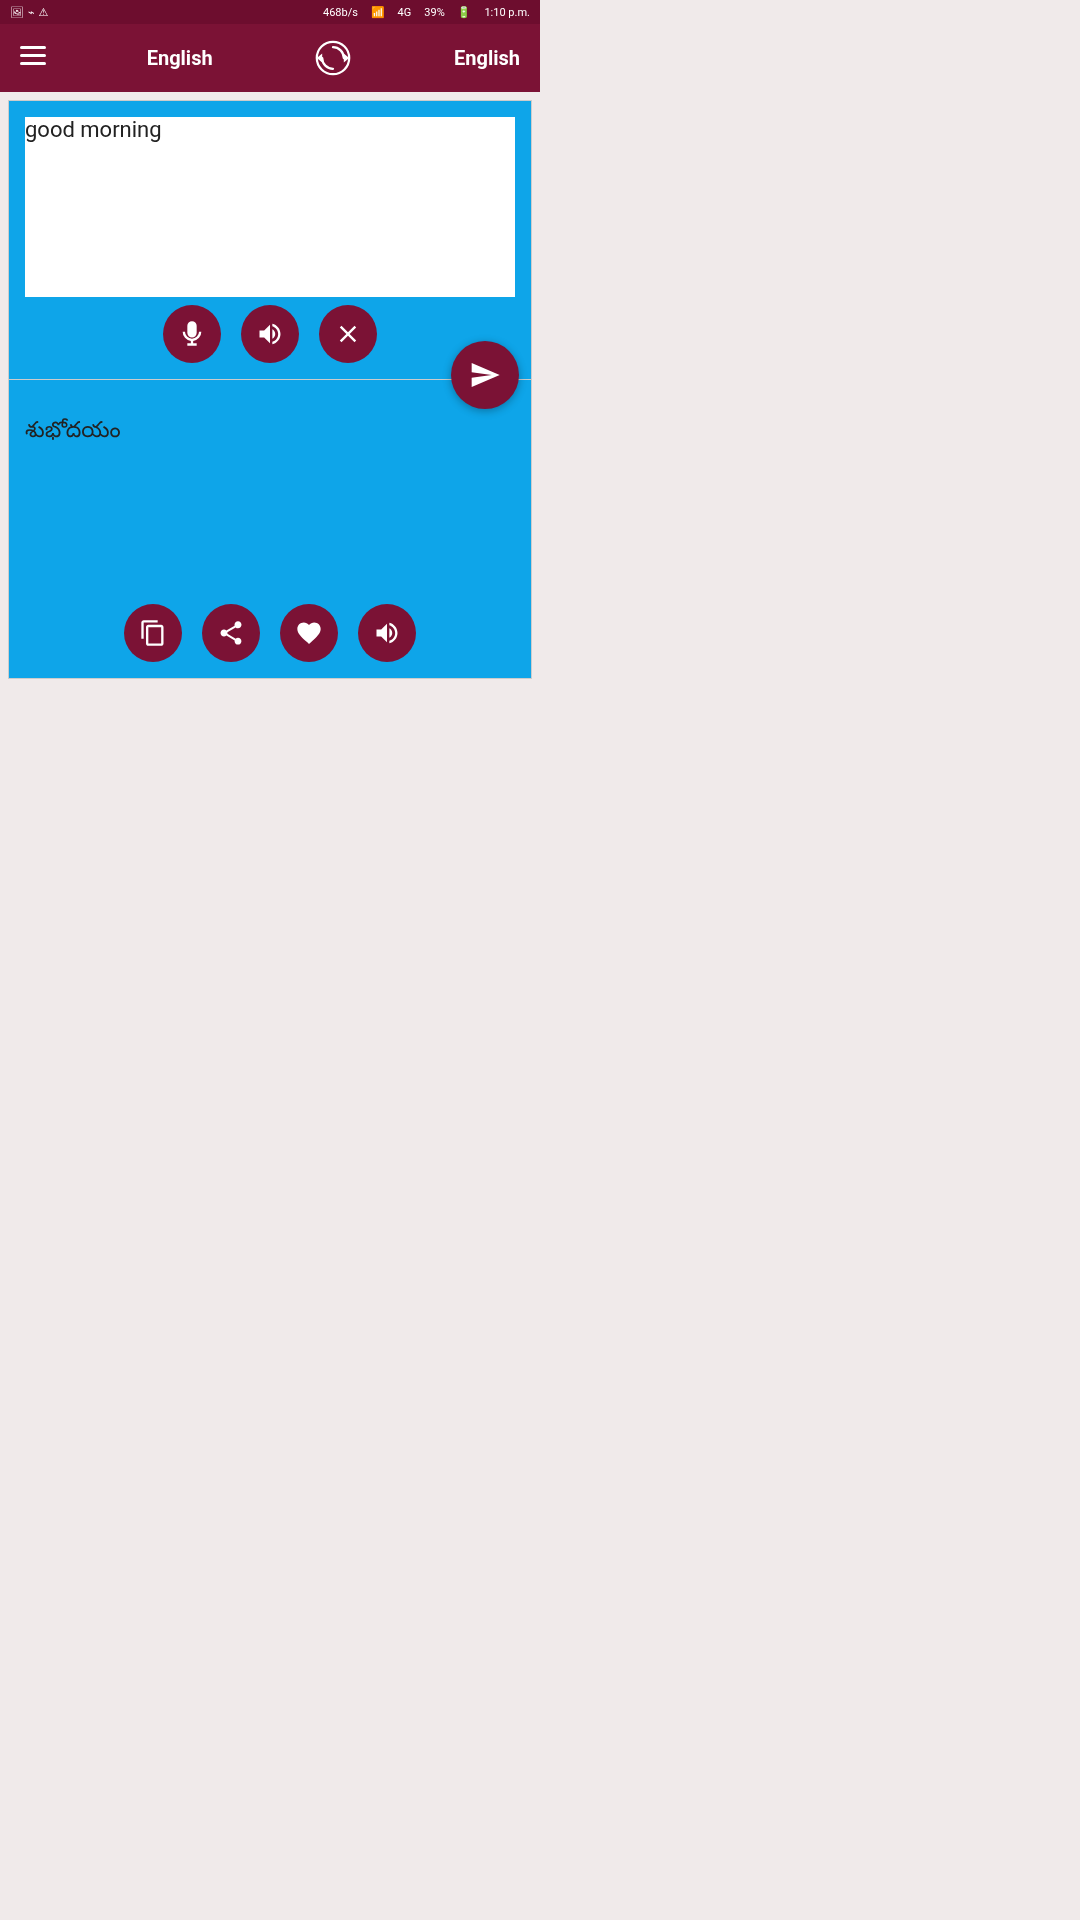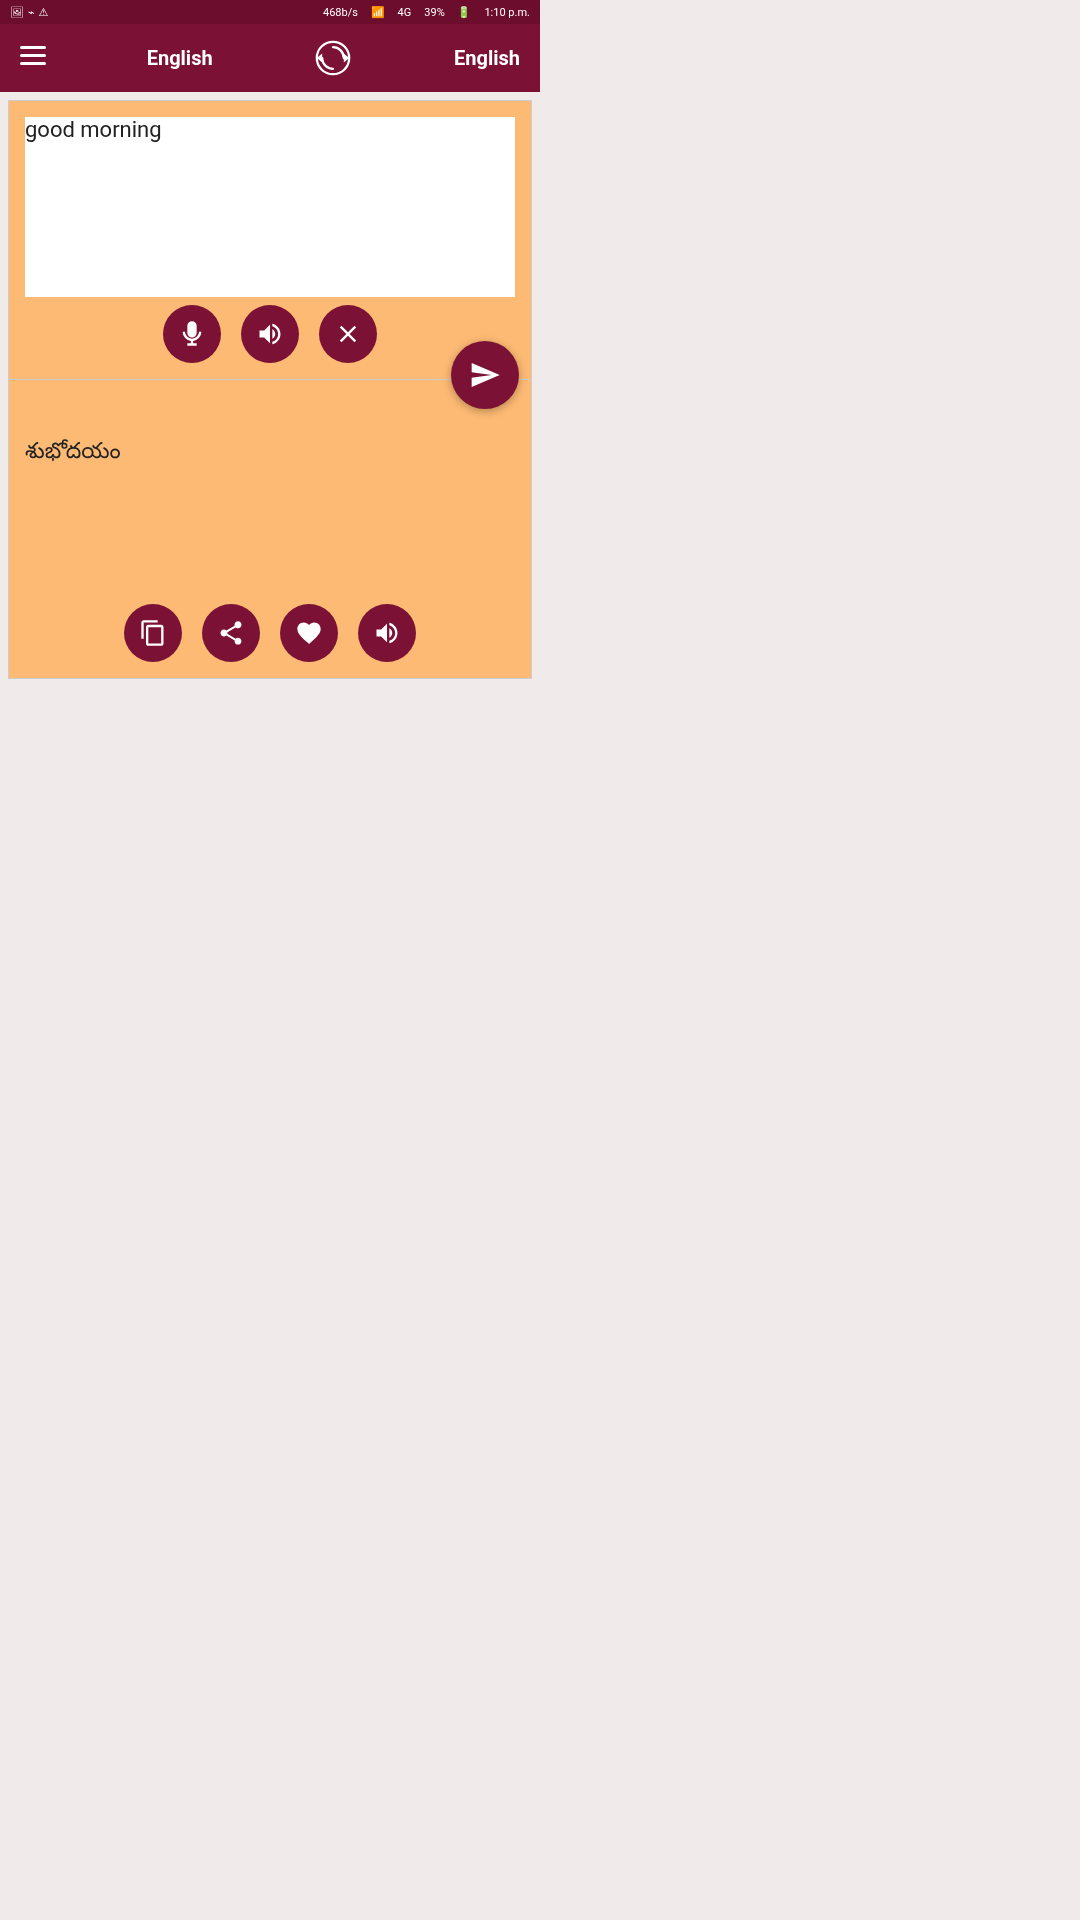--- a/index.html
+++ b/index.html
@@ -62,38 +62,38 @@
     .translation-area {
       flex: 1;
       display: flex;
       flex-direction: column;
       padding: 8px;
       gap: 0;
       position: relative;
     }
 
     .panel {
-      background: #fdba74;
+      background: #0ea5e9;
       border: 1.5px solid #ccc;
       position: relative;
     }
 
     .panel-input {
       min-height: 280px;
       display: flex;
       flex-direction: column;
       justify-content: space-between;
       padding: 16px 16px 80px 16px;
     }
 
     .panel-output {
       min-height: 300px;
       display: flex;
       flex-direction: column;
-      justify-content: flex-end;
+      justify-content: center;
       padding: 16px 4px 80px 16px;
       margin-top: -1px;
     }
 
     .panel-text-input {
       font-size: 22px;
       color: #222;
       outline: none;
       border: none;
       width: 100%;

